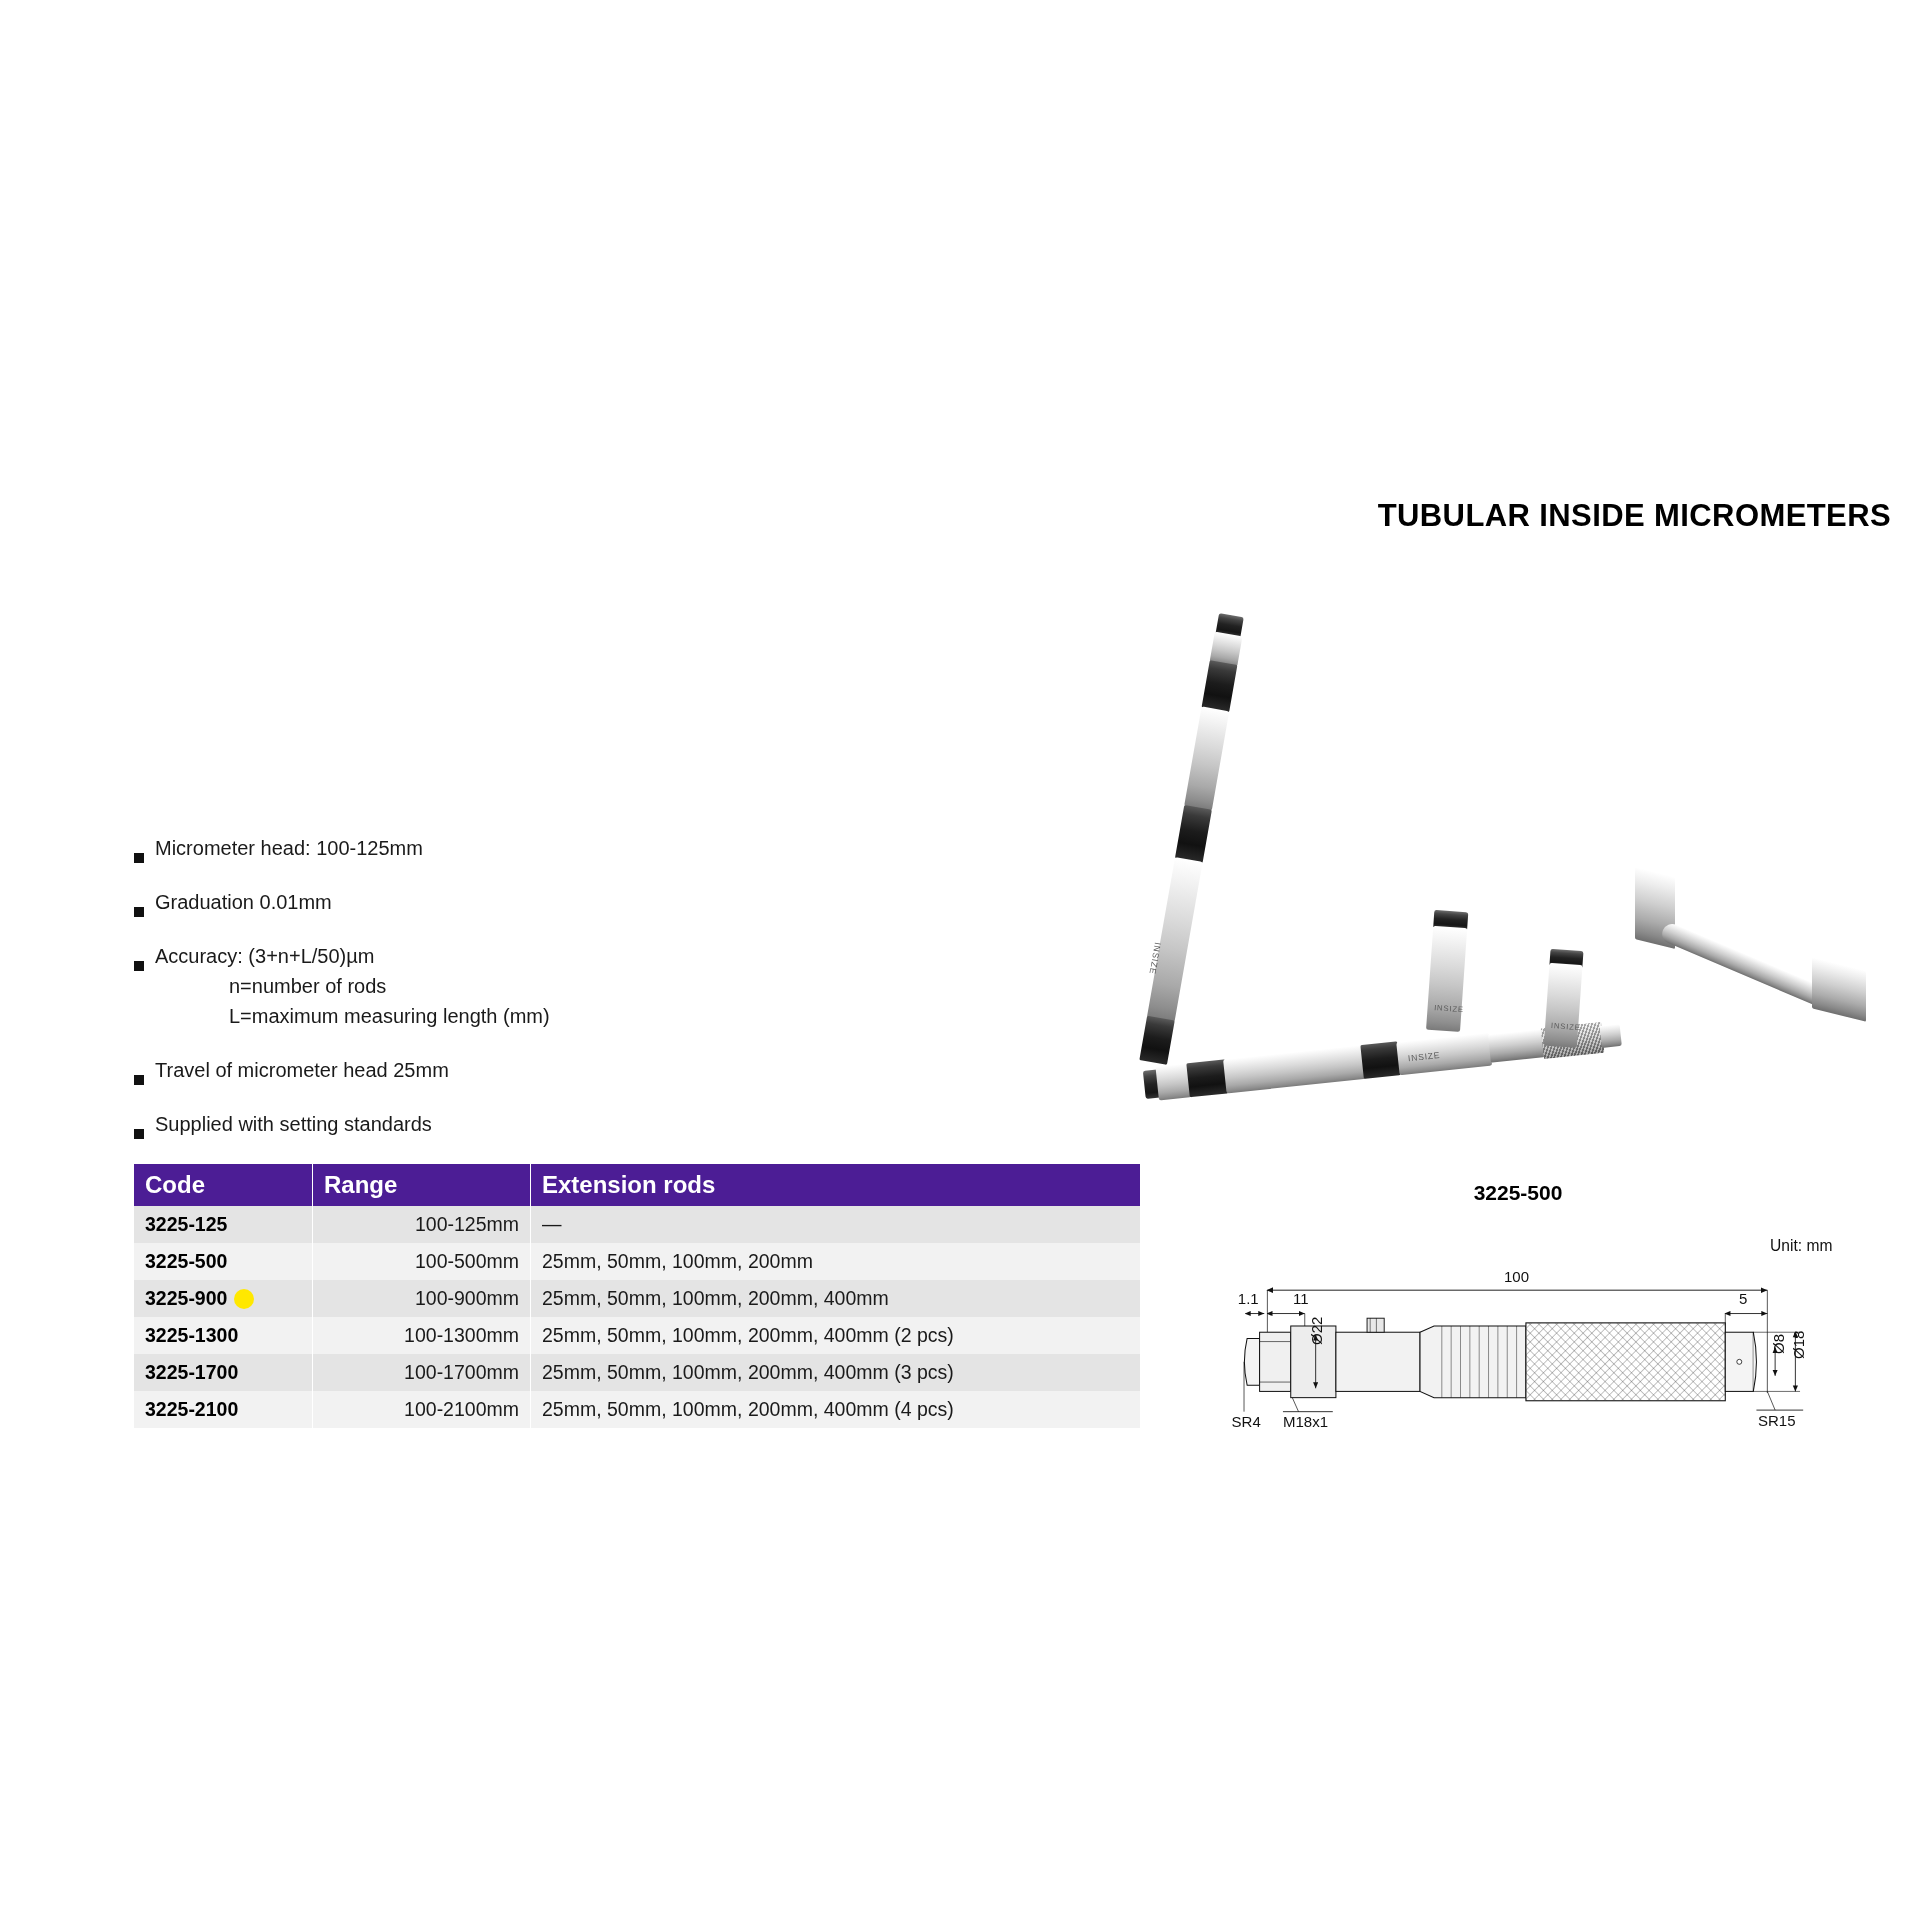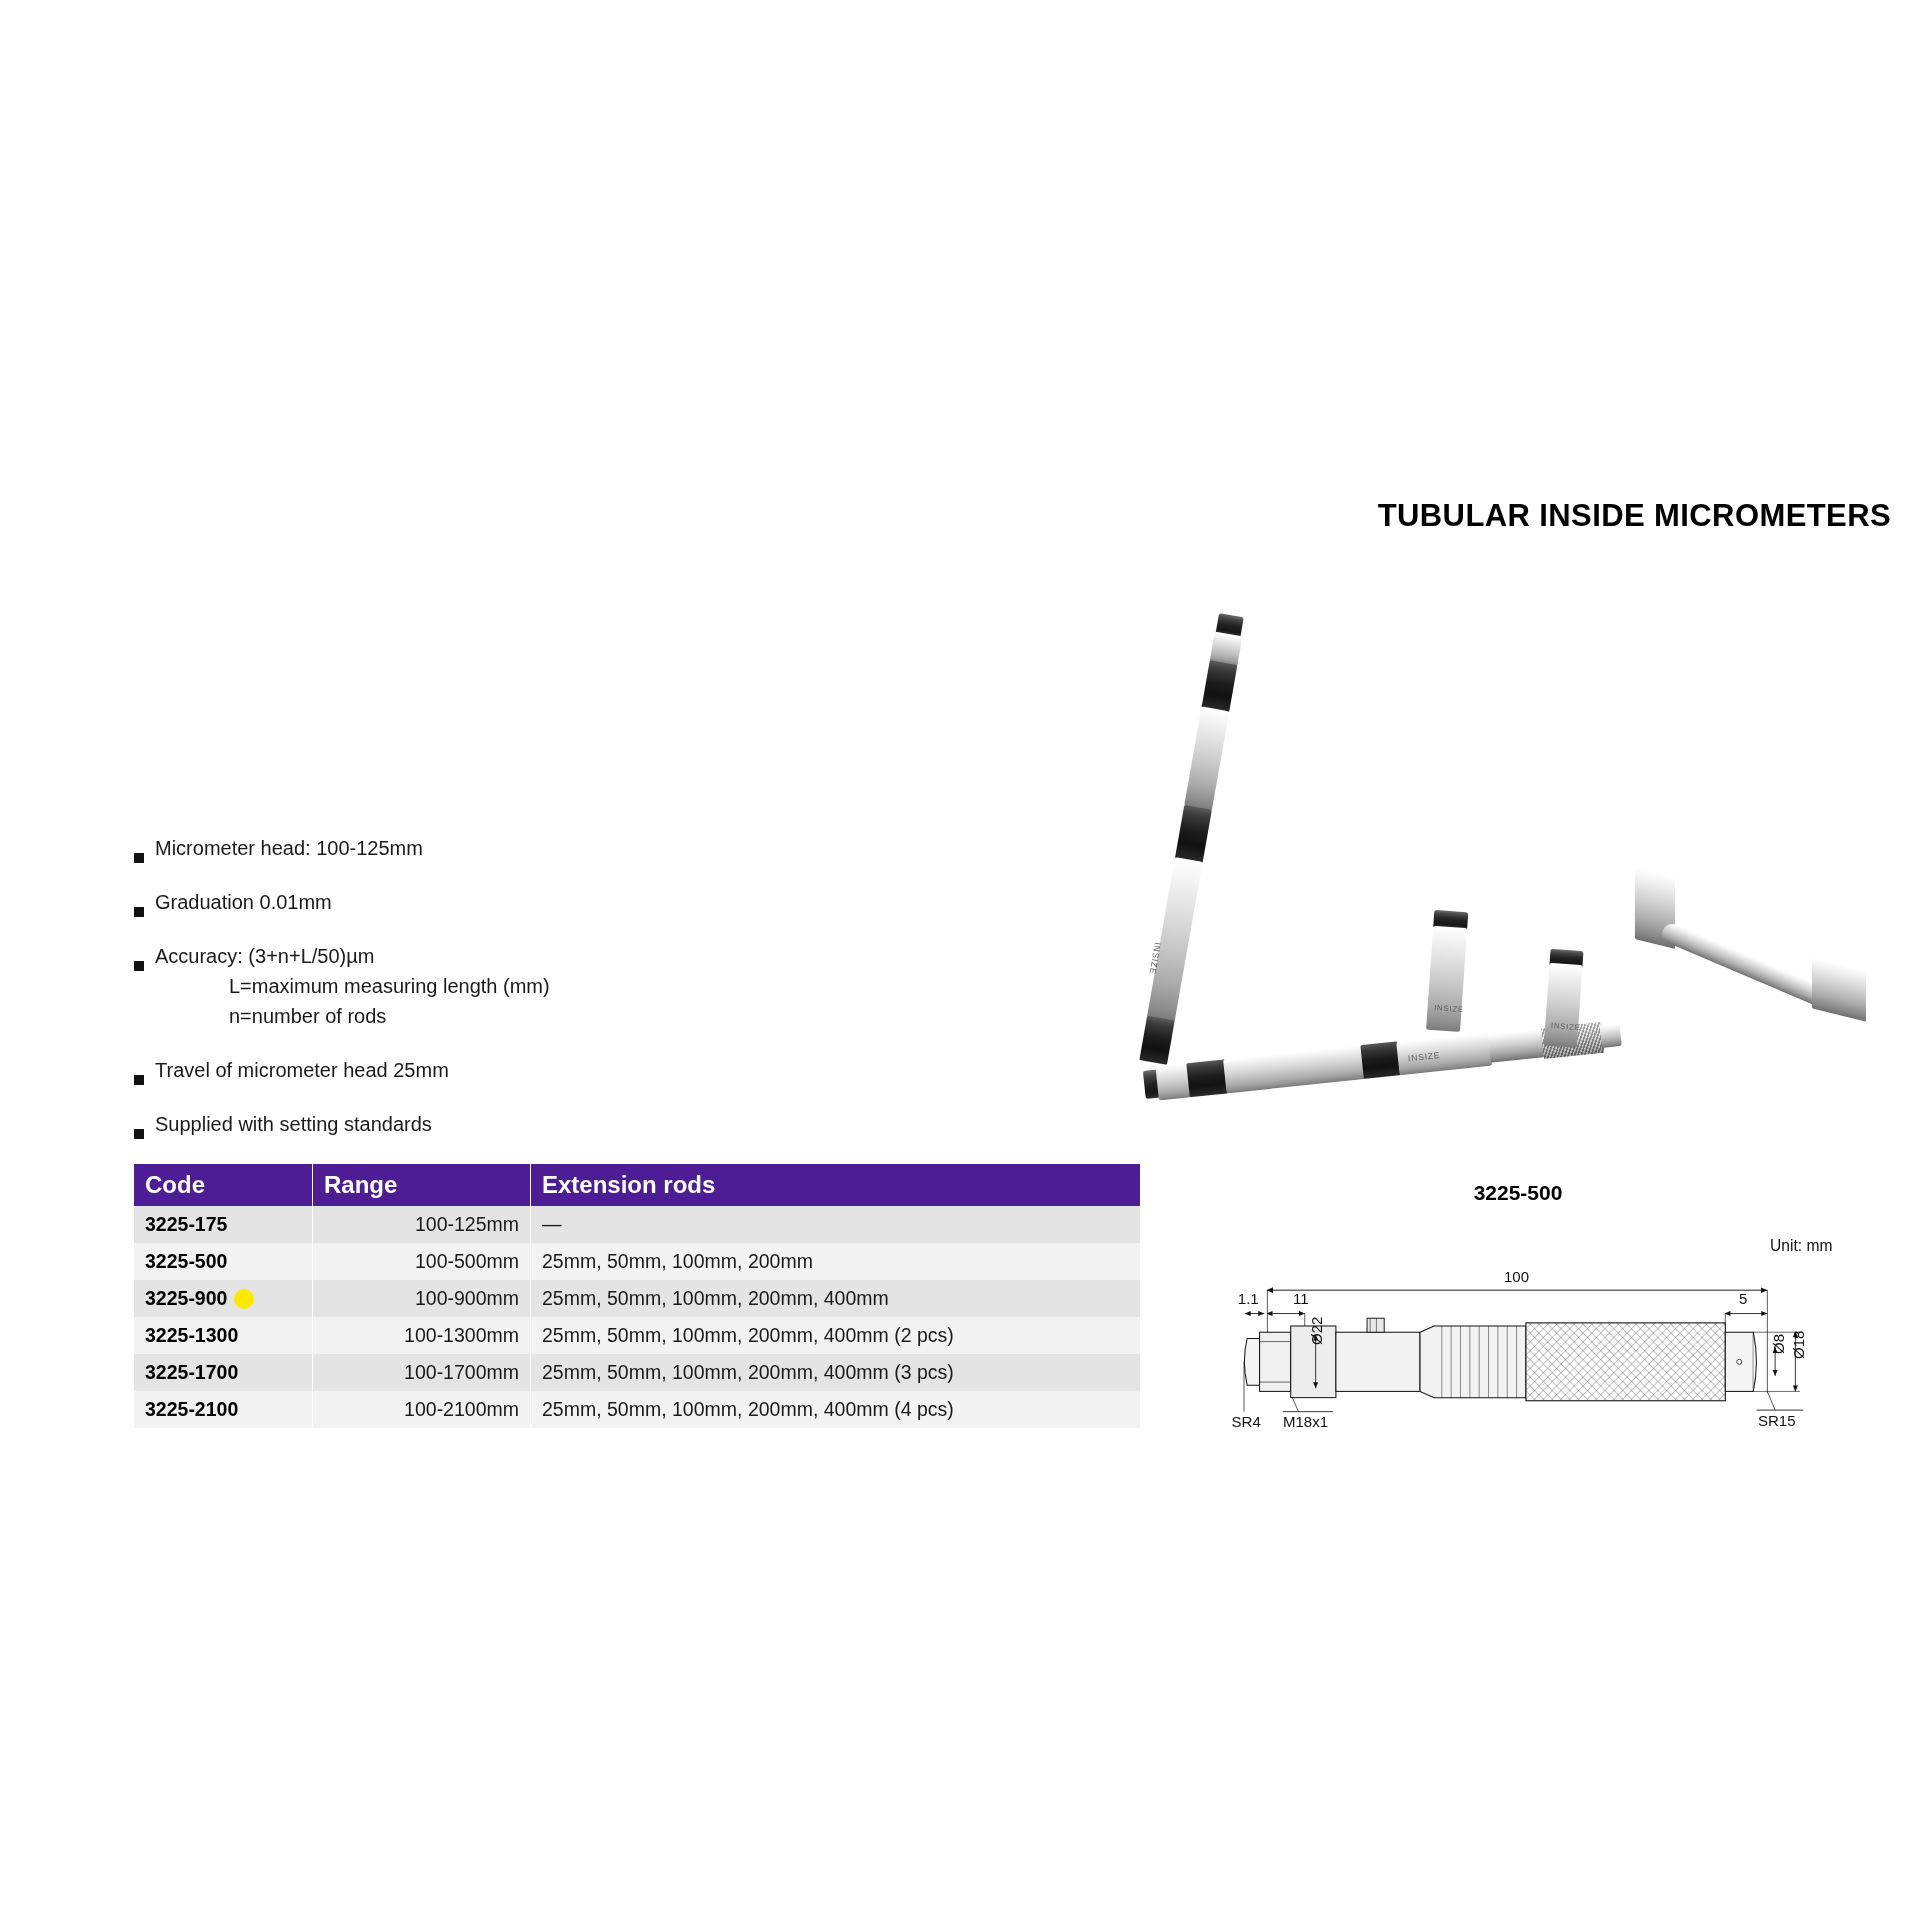--- a/index.html
+++ b/index.html
@@ -193,22 +193,22 @@
 
   <div class="feature-row">
     <span class="feature-bullet"></span>
     <span>Graduation 0.01mm</span>
   </div>
 
   <div class="feature-row">
     <span class="feature-bullet"></span>
     <span>Accuracy: (3+n+L/50)µm</span>
   </div>
+  <div class="feature-sub">n=number of rods</div>
   <div class="feature-sub">L=maximum measuring length (mm)</div>
-  <div class="feature-sub">n=number of rods</div>
 
   <div class="feature-row">
     <span class="feature-bullet"></span>
     <span>Travel of micrometer head 25mm</span>
   </div>
 
   <div class="feature-row">
     <span class="feature-bullet"></span>
     <span>Supplied with setting standards</span>
   </div>
@@ -223,21 +223,21 @@
 <table id="spec-table">
   <thead>
     <tr>
       <th>Code</th>
       <th>Range</th>
       <th>Extension rods</th>
     </tr>
   </thead>
   <tbody>
     <tr>
-      <td class="code-cell">3225-175</td>
+      <td class="code-cell">3225-125</td>
       <td class="range-cell">100-125mm</td>
       <td>—</td>
     </tr>
     <tr>
       <td class="code-cell">3225-500</td>
       <td class="range-cell">100-500mm</td>
       <td>25mm, 50mm, 100mm, 200mm</td>
     </tr>
     <tr>
       <td class="code-cell"><span>3225-900</span><span class="hl-dot"></span></td>

